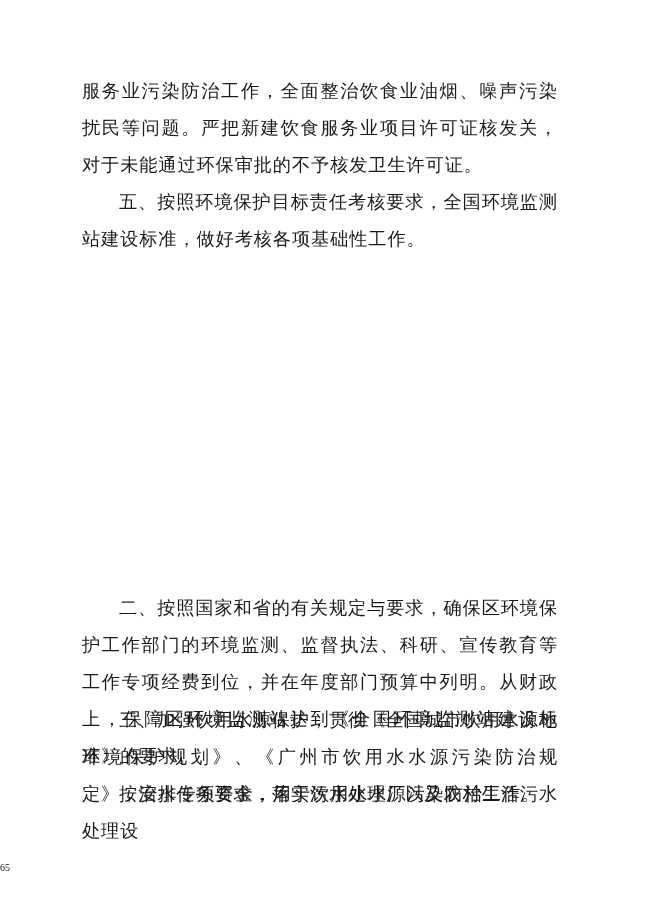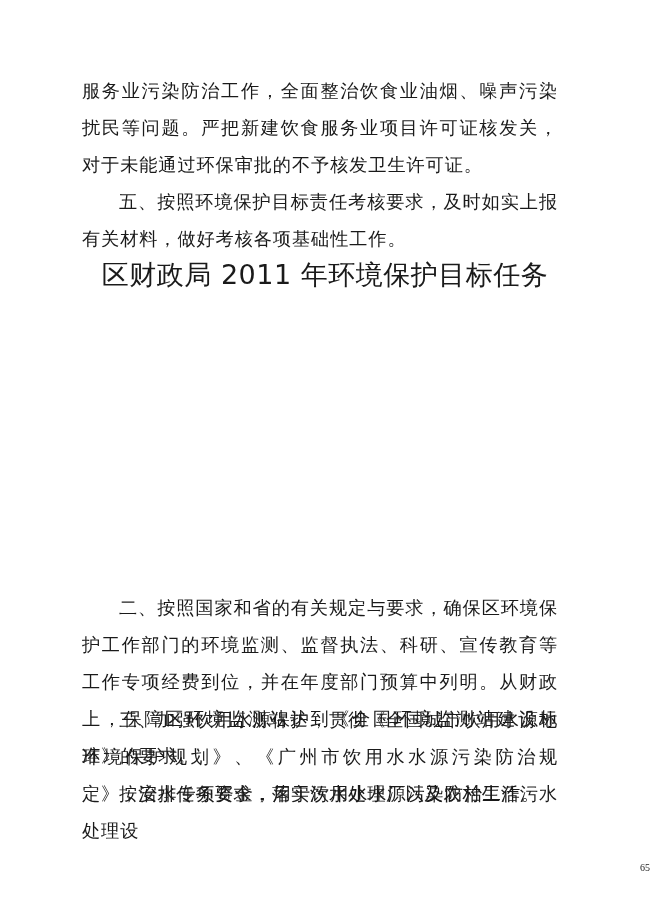--- a/index.html
+++ b/index.html
@@ -6,30 +6,29 @@
   body { width: 650px; height: 913px; position: relative; overflow: hidden;
          font-family: "DejaVu Serif", "Liberation Serif", serif; color: #1a1a1a; }
   .page { position: absolute; left: 0; top: 0; width: 650px; height: 913px; }
   .para { position: absolute; left: 82px; width: 476px; font-size: 18.2px;
           line-height: 37px; letter-spacing: 0.9px; text-align: justify;
           text-align-last: left; margin: 0; }
   .indent { text-indent: 37px; }
   .title { position: absolute; left: 0; width: 650px; top: 257px; text-align: center;
            font-family: "DejaVu Sans", "Liberation Sans", sans-serif;
            font-size: 27px; font-weight: normal; letter-spacing: 0.5px; margin: 0; }
-  .pagenum { position: absolute; left: 0; width: 650px; top: 862px; text-align: right;
+  .pagenum { position: absolute; left: 0; width: 650px; top: 862px; text-align: left;
              font-family: "Liberation Serif", serif; font-size: 10px; }
 </style>
 </head>
 <body>
 
 <div class="page">
   <p class="para" style="top:72px;">服务业污染防治工作，全面整治饮食业油烟、噪声污染扰民等问题。严把新建饮食服务业项目许可证核发关，对于未能通过环保审批的不予核发卫生许可证。</p>
-  <p class="para indent" style="top:183px;">五、按照环境保护目标责任考核要求，及时如实上报有关材料，做好考核各项基础性工作。</p>
+  <p class="para indent" style="top:183px;">五、按照环境保护目标责任考核要求，全国环境监测站建设标准，做好考核各项基础性工作。</p>
 
-  <h1 class="title">区财政局 2011 年环境保护目标任务</h1>
 
   <p class="para indent" style="top:590px;font-family:Liberation Serif, serif;">二、按照国家和省的有关规定与要求，确保区环境保护工作部门的环境监测、监督执法、科研、宣传教育等工作专项经费到位，并在年度部门预算中列明。从财政上，保障区环境监测站达到《全国环境监测站建设标准》的要求。</p>
   <p class="para indent" style="top:775px;">按治水任务要求，落实污水处理厂以及农村生活污水处理设</p>
   <p class="para indent" style="top:701px;">三、加强饮用水源保护，贯彻《全国城市饮用水源地环境保护规划》、《广州市饮用水水源污染防治规定》，安排专项资金，用于饮用水水源污染防治工作。</p>
 
   <div class="pagenum">65</div>
 </div>
 
 </body></html>

